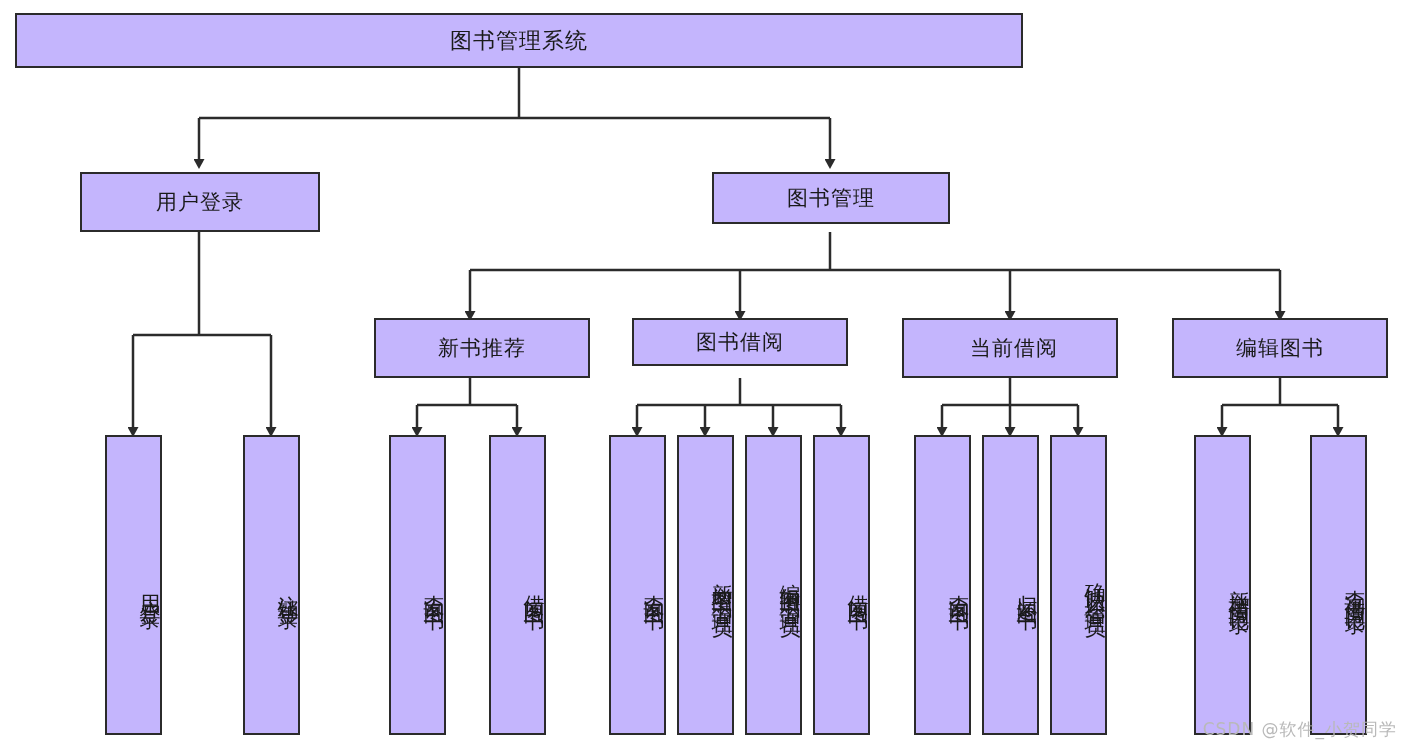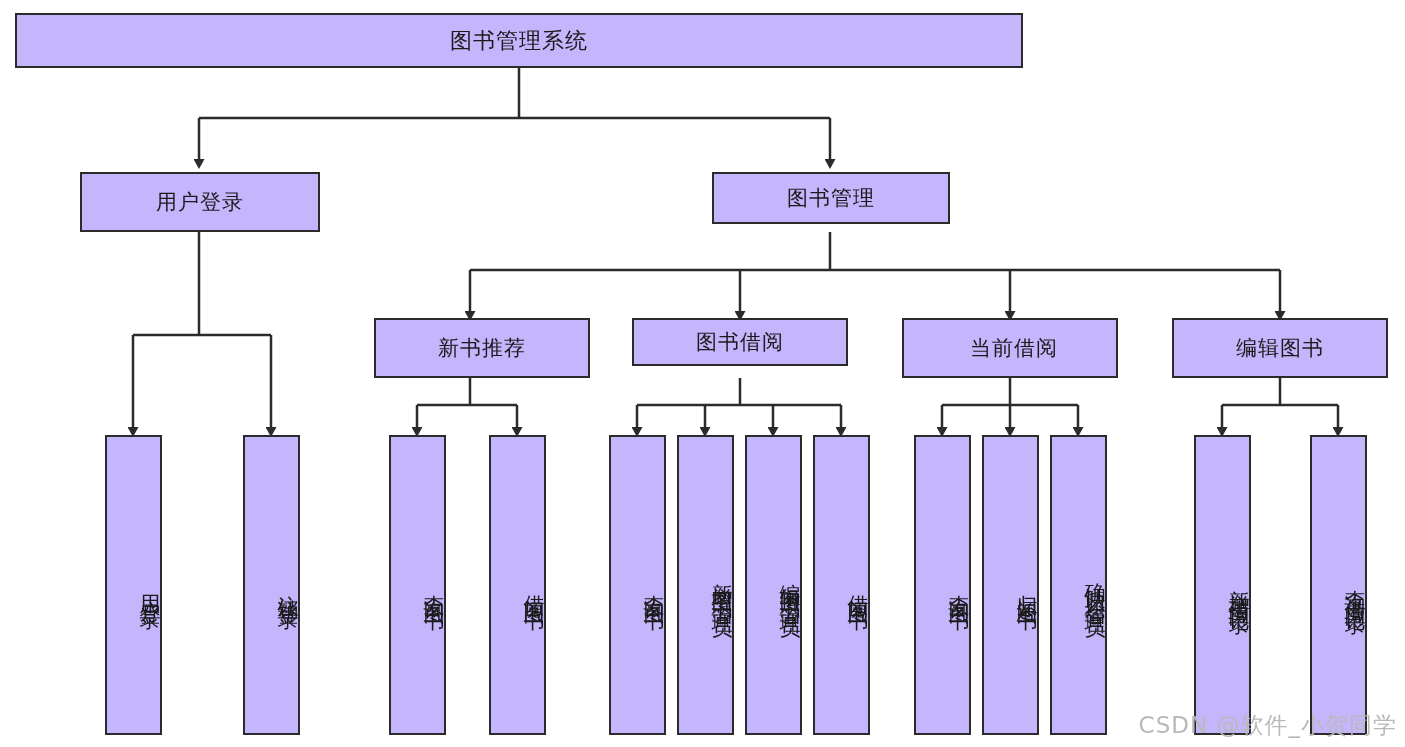--- a/index.html
+++ b/index.html
@@ -24,21 +24,21 @@
     font-size:21px;
     letter-spacing:5px;
     padding-top:6px;
     align-items:flex-start;
     justify-content:center;
     line-height:1;
   }
   .node.v span{ display:block; }
   .watermark{
     position:absolute;right:8px;bottom:6px;
-    font-size:23px;color:#b9b9b9;letter-spacing:1px;
+    font-size:17px;color:#b9b9b9;letter-spacing:1px;
     white-space:nowrap;
   }
 </style>
 </head>
 <body>
 
 <div id="canvas">
 
   <svg class="wires" viewBox="0 0 1405 747" xmlns="http://www.w3.org/2000/svg">
     <defs>

